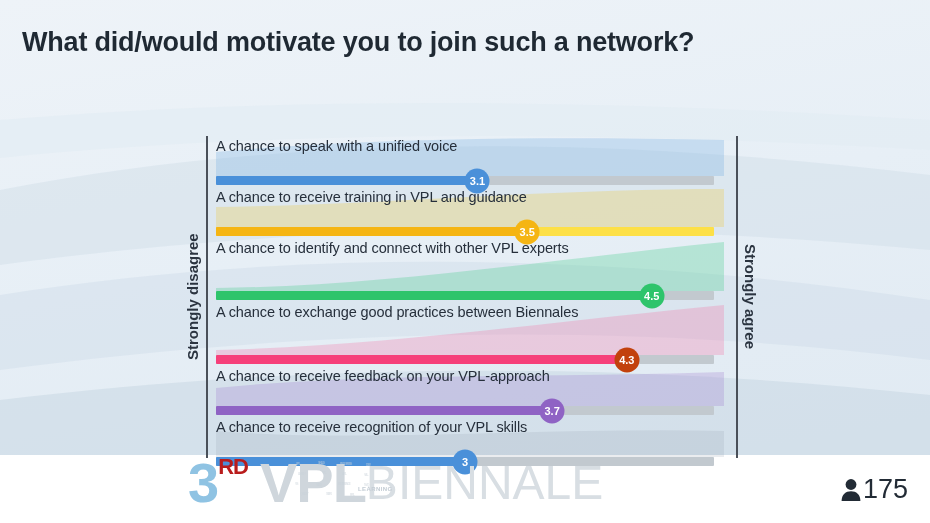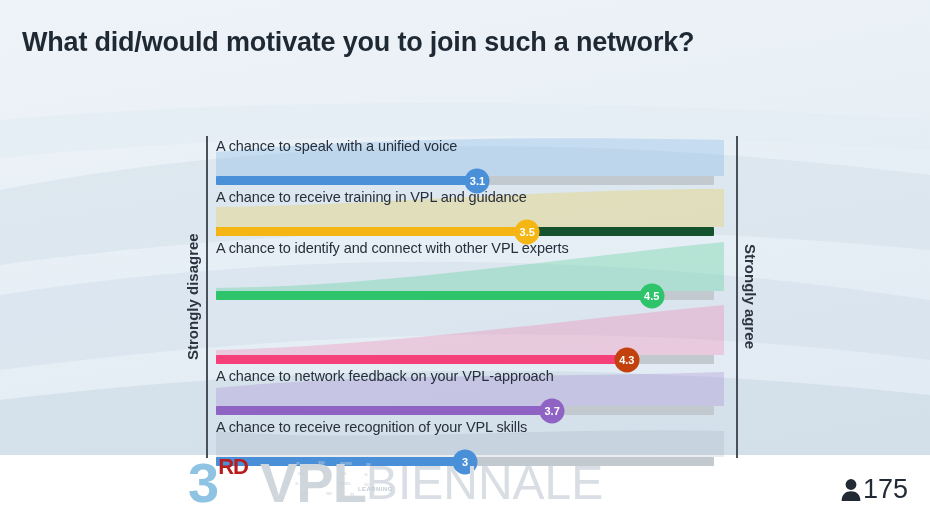--- a/index.html
+++ b/index.html
@@ -158,21 +158,21 @@
       </div>
     </div>
 
     <div class="row" style="top:51px;height:49px;">
       <div class="row-area" style="height:40px;">
         <svg viewBox="0 0 508 40" preserveAspectRatio="none">
           <path d="M0,20 C160,18 330,2 508,2 L508,40 L0,40 Z" fill="rgba(235,205,90,0.34)"></path>
         </svg>
       </div>
       <div class="row-label">A chance to receive training in VPL and guidance</div>
-      <div class="bar-track" style="background: #14532d; text-align: right;">
+      <div class="bar-track" style="background: #fde047; text-align: right;">
         <div class="bar-fill" style="width: 62.5%; background: rgb(245, 181, 19);"></div>
         <div class="bar-badge" style="left: 62.5%; background: rgb(245, 181, 19);">3.5</div>
       </div>
     </div>
 
     <div class="row" style="top:102px;height:62px;">
       <div class="row-area" style="height:53px;">
         <svg viewBox="0 0 508 53" preserveAspectRatio="none">
           <path d="M0,50 C170,48 330,22 508,4 L508,53 L0,53 Z" fill="rgba(70,205,140,0.30)"></path>
         </svg>
@@ -183,33 +183,34 @@
         <div class="bar-badge" style="left: 87.5%; background: rgb(46, 196, 107);">4.5</div>
       </div>
     </div>
 
     <div class="row" style="top:166px;height:62px;">
       <div class="row-area" style="height:53px;">
         <svg viewBox="0 0 508 53" preserveAspectRatio="none">
           <path d="M0,48 C170,44 330,20 508,3 L508,53 L0,53 Z" fill="rgba(244,110,160,0.28)"></path>
         </svg>
       </div>
+      <div class="row-label">A chance to exchange good practices between Biennales</div>
       <div class="bar-track" style="background: rgb(194, 201, 207);">
         <div class="bar-fill" style="width: 82.5%; background: rgb(246, 64, 122);"></div>
         <div class="bar-badge" style="left: 82.5%; background: #c2410c;">4.3</div>
       </div>
     </div>
 
     <div class="row" style="top:230px;height:49px;">
       <div class="row-area" style="height:40px;">
         <svg viewBox="0 0 508 40" preserveAspectRatio="none">
           <path d="M0,22 C160,6 340,12 508,6 L508,40 L0,40 Z" fill="rgba(150,110,200,0.24)"></path>
         </svg>
       </div>
-      <div class="row-label">A chance to network feedback on your VPL-approach</div>
+      <div class="row-label">A chance to receive feedback on your VPL-approach</div>
       <div class="bar-track" style="background: rgb(194, 201, 207);">
         <div class="bar-fill" style="width: 67.5%; background: rgb(143, 99, 196);"></div>
         <div class="bar-badge" style="left: 67.5%; background: rgb(143, 99, 196);">3.7</div>
       </div>
     </div>
 
     <div class="row" style="top:281px;height:49px;">
       <div class="row-area" style="height:40px;">
         <svg viewBox="0 0 508 40" preserveAspectRatio="none">
           <path d="M0,14 C150,26 330,10 508,14 L508,40 L0,40 Z" fill="rgba(150,160,175,0.20)"></path>

